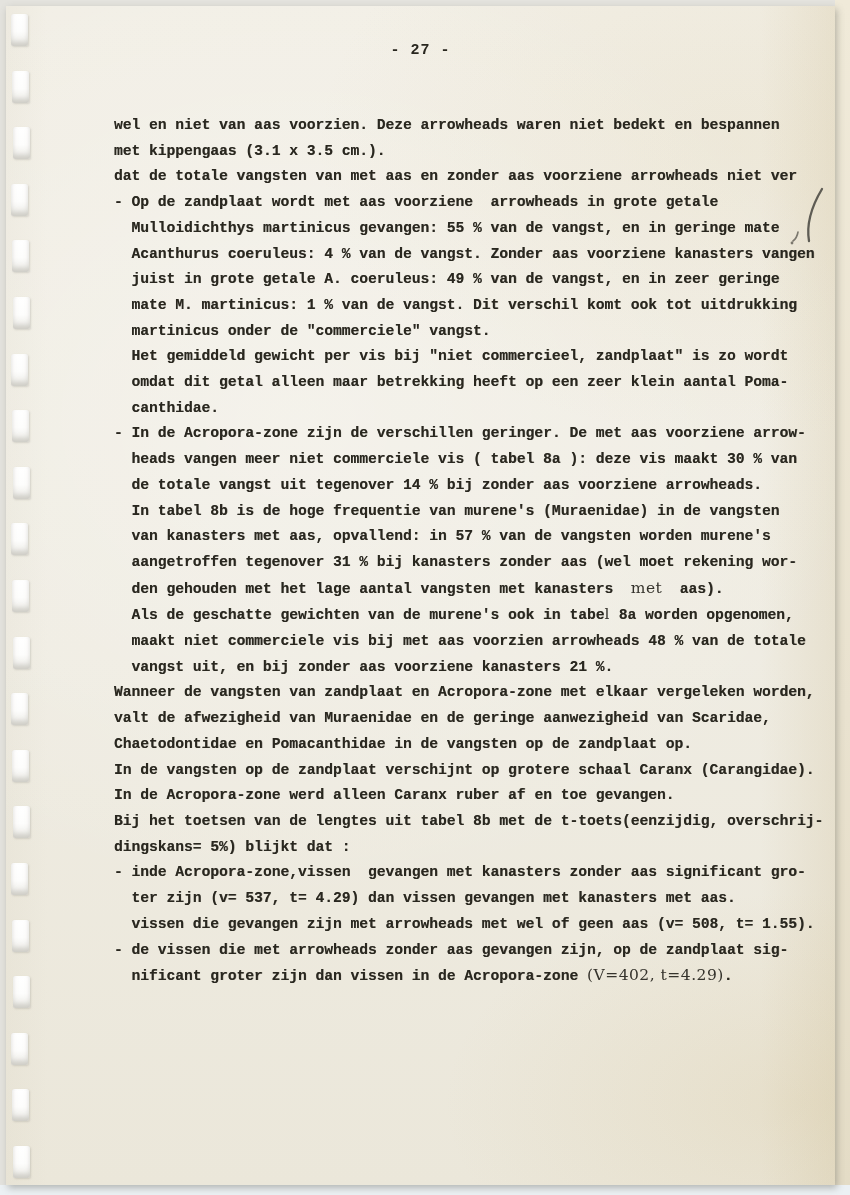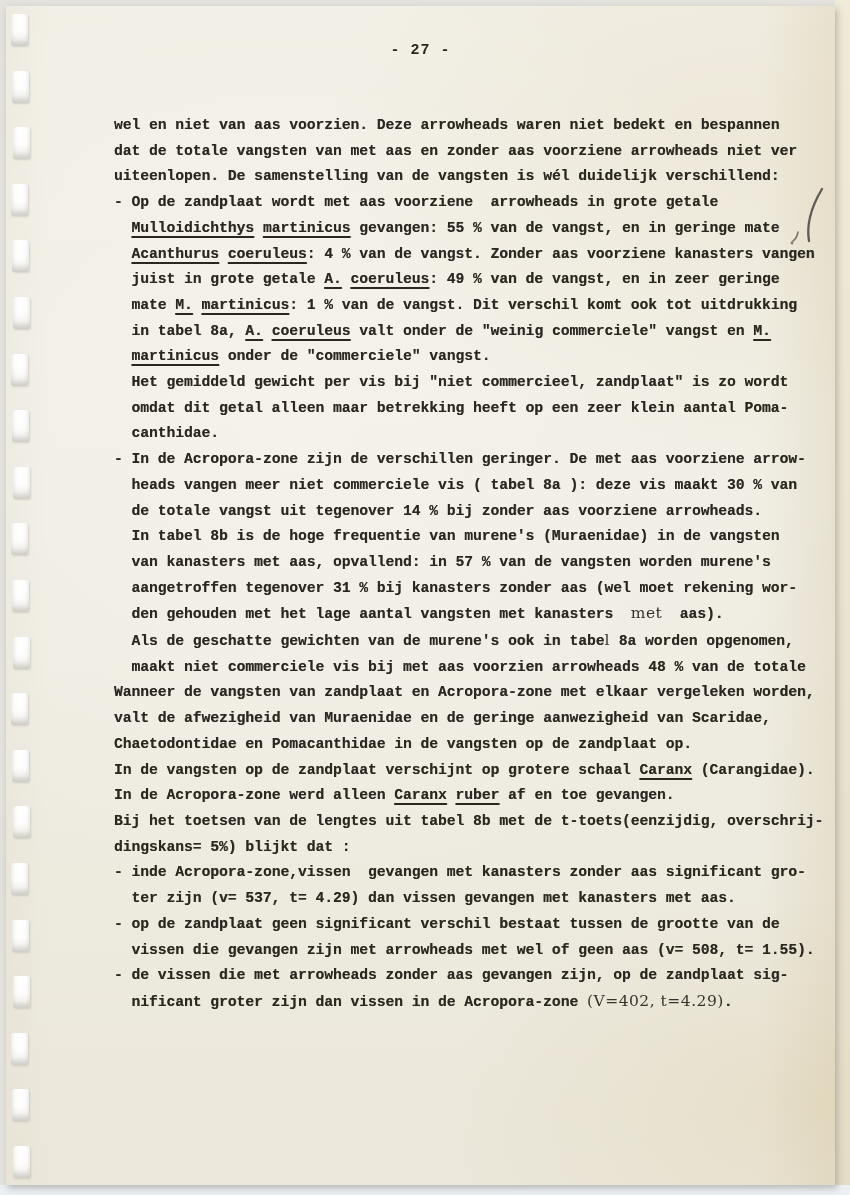--- a/index.html
+++ b/index.html
@@ -19,67 +19,66 @@
         box-shadow:2px 3px 7px rgba(108,108,100,.45);}
   .hole{position:absolute;width:17px;height:32px;border-radius:2.5px;
         background:linear-gradient(180deg,#ffffff 0%,#fdfdfc 55%,#ebeae5 100%);
         box-shadow:inset 0 -4px 5px rgba(160,158,148,.38), 1px 1px 2px rgba(140,138,128,.28);}
   .pageno{position:absolute;top:36px;left:0;width:829px;text-align:center;
         font-size:15px;font-weight:bold;color:var(--ink,#29271f);letter-spacing:1px;}
   .body{position:absolute;left:84px;top:107px;font-size:14.6px;line-height:25.7px;
         font-weight:bold;color:var(--ink,#29271f);text-shadow:.3px 0 0 rgba(41,39,31,.55);margin-left:24px;}
   .line{white-space:pre;}
   .hang{padding-left:2ch;}
-  .u{text-decoration:underline;text-underline-offset:3.5px;text-decoration-thickness:1.6px;text-align:center;}
+  .u{text-underline-offset:3.5px;text-decoration-thickness:1.6px;text-align:center;}
   .hw{font-family:"DejaVu Serif",serif;font-weight:normal;
       font-size:15.5px;letter-spacing:.5px;text-shadow:none;color:#35332c;}
   .margin-mark{position:absolute;left:782px;top:178px;width:44px;height:64px;}
 </style>
 </head>
 <body>
 
 <div class="scan">
   <div class="backing-right"></div>
   <div class="backing-bottom"></div>
 
   <div class="paper">
     <div class="pageno">- 27 -</div>
     <div class="body" id="body-lines">
         <div class="line"><span>wel en niet van aas voorzien. Deze arrowheads waren niet bedekt en bespannen</span></div>
+        <div class="line"><span>met kippengaas (3.1 x 3.5 cm.).</span></div>
         <div class="line"><span>dat de totale vangsten van met aas en zonder aas voorziene arrowheads niet ver</span></div>
-        <div class="line"><span>uiteenlopen. De samenstelling van de vangsten is wél duidelijk verschillend:</span></div>
         <div class="line"><span>- Op de zandplaat wordt met aas voorziene  arrowheads in grote getale</span></div>
         <div class="line hang"><span class="u">Mulloidichthys</span><span> </span><span class="u">martinicus</span><span> gevangen: 55 % van de vangst, en in geringe mate</span></div>
         <div class="line hang"><span class="u">Acanthurus</span><span> </span><span class="u">coeruleus</span><span>: 4 % van de vangst. Zonder aas voorziene kanasters vangen</span></div>
         <div class="line hang"><span>juist in grote getale </span><span class="u">A.</span><span> </span><span class="u">coeruleus</span><span>: 49 % van de vangst, en in zeer geringe</span></div>
         <div class="line hang"><span>mate </span><span class="u">M.</span><span> </span><span class="u">martinicus</span><span>: 1 % van de vangst. Dit verschil komt ook tot uitdrukking</span></div>
-        <div class="line hang"><span>in tabel 8a, </span><span class="u">A.</span><span> </span><span class="u">coeruleus</span><span> valt onder de "weinig commerciele" vangst en </span><span class="u">M.</span></div>
         <div class="line hang"><span class="u">martinicus</span><span> onder de "commerciele" vangst.</span></div>
         <div class="line hang"><span>Het gemiddeld gewicht per vis bij "niet commercieel, zandplaat" is zo wordt</span></div>
         <div class="line hang"><span>omdat dit getal alleen maar betrekking heeft op een zeer klein aantal Poma-</span></div>
         <div class="line hang"><span>canthidae.</span></div>
         <div class="line"><span>- In de Acropora-zone zijn de verschillen geringer. De met aas voorziene arrow-</span></div>
         <div class="line hang"><span>heads vangen meer niet commerciele vis ( tabel 8a ): deze vis maakt 30 % van</span></div>
         <div class="line hang"><span>de totale vangst uit tegenover 14 % bij zonder aas voorziene arrowheads.</span></div>
         <div class="line hang"><span>In tabel 8b is de hoge frequentie van murene's (Muraenidae) in de vangsten</span></div>
         <div class="line hang"><span>van kanasters met aas, opvallend: in 57 % van de vangsten worden murene's</span></div>
         <div class="line hang"><span>aangetroffen tegenover 31 % bij kanasters zonder aas (wel moet rekening wor-</span></div>
         <div class="line hang"><span>den gehouden met het lage aantal vangsten met kanasters  </span><span class="hw">met</span><span>  aas).</span></div>
         <div class="line hang"><span>Als de geschatte gewichten van de murene's ook in tabe</span><span class="hw">l</span><span> 8a worden opgenomen,</span></div>
         <div class="line hang"><span>maakt niet commerciele vis bij met aas voorzien arrowheads 48 % van de totale</span></div>
+        <div class="line hang"><span>vangst uit, en bij zonder aas voorziene kanasters 21 %.</span></div>
         <div class="line"><span>Wanneer de vangsten van zandplaat en Acropora-zone met elkaar vergeleken worden,</span></div>
         <div class="line"><span>valt de afwezigheid van Muraenidae en de geringe aanwezigheid van Scaridae,</span></div>
         <div class="line"><span>Chaetodontidae en Pomacanthidae in de vangsten op de zandplaat op.</span></div>
         <div class="line"><span>In de vangsten op de zandplaat verschijnt op grotere schaal </span><span class="u">Caranx</span><span> (Carangidae).</span></div>
         <div class="line"><span>In de Acropora-zone werd alleen </span><span class="u">Caranx</span><span> </span><span class="u">ruber</span><span> af en toe gevangen.</span></div>
         <div class="line"><span>Bij het toetsen van de lengtes uit tabel 8b met de t-toets(eenzijdig, overschrij-</span></div>
         <div class="line"><span>dingskans= 5%) blijkt dat :</span></div>
         <div class="line"><span>- inde Acropora-zone,vissen  gevangen met kanasters zonder aas significant gro-</span></div>
         <div class="line hang"><span>ter zijn (v= 537, t= 4.29) dan vissen gevangen met kanasters met aas.</span></div>
-        <div class="line"><span>- op de zandplaat geen significant verschil bestaat tussen de grootte van de</span></div>
         <div class="line hang"><span>vissen die gevangen zijn met arrowheads met wel of geen aas (v= 508, t= 1.55).</span></div>
         <div class="line"><span>- de vissen die met arrowheads zonder aas gevangen zijn, op de zandplaat sig-</span></div>
         <div class="line hang"><span>nificant groter zijn dan vissen in de Acropora-zone </span><span class="hw">(V=402, t=4.29)</span><span>.</span></div>
       </div>
 
     <svg class="margin-mark" viewBox="0 0 44 64" xmlns="http://www.w3.org/2000/svg">
       <path d="M34,5 C25,20 18,39 21,57" fill="none" stroke="#45443e" stroke-width="2.3" stroke-linecap="round" opacity="0.85"></path>
       <path d="M10,48 q-1,6 -5,9" fill="none" stroke="#55534b" stroke-width="1.6" stroke-linecap="round" opacity="0.75"></path>
       <circle cx="4" cy="59" r="1.4" fill="#55534b" opacity="0.75"></circle>
     </svg>

